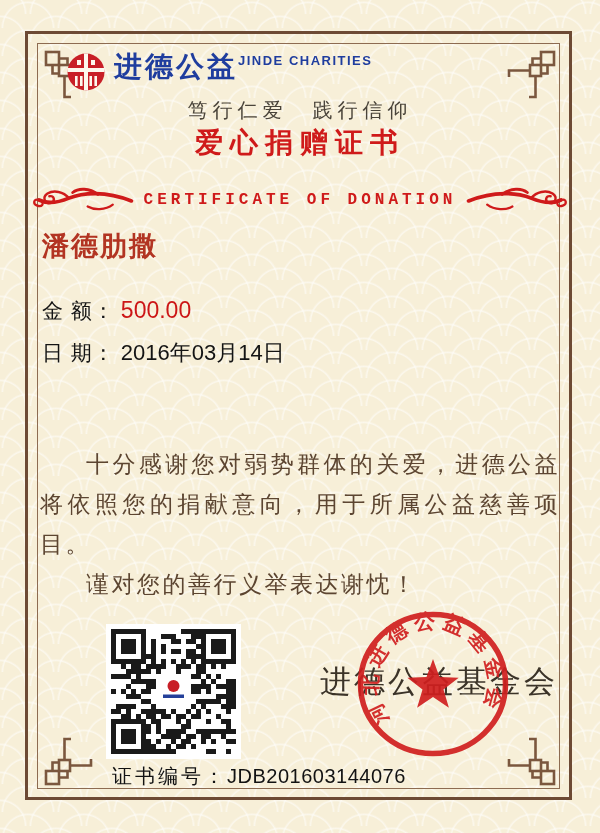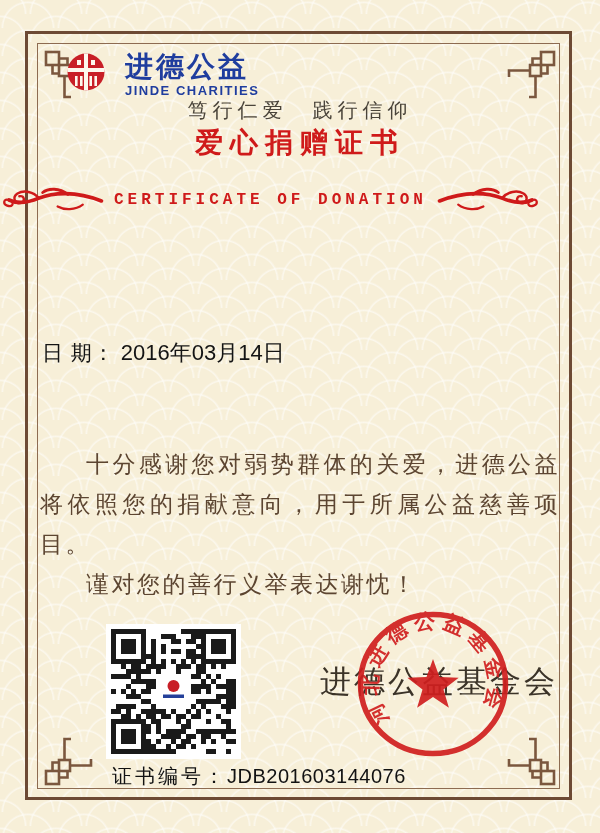--- a/index.html
+++ b/index.html
@@ -25,37 +25,37 @@
     border:1.6px solid #8d6b51;box-sizing:border-box;
   }
   .corner{position:absolute;width:50px;height:50px;}
   .corner.tl{left:44px;top:50px;}
   .corner.tr{right:44px;top:50px;transform:scaleX(-1);}
   .corner.bl{left:44px;bottom:47px;transform:scaleY(-1);}
   .corner.br{right:44px;bottom:47px;transform:scale(-1,-1);}
 
   .logo{position:absolute;left:66px;top:52px;display:flex;align-items:flex-start;}
   .logo-mark{width:40px;height:40px;margin-right:8px;}
-  .logo-text{display:flex;flex-direction:column;margin-left:11px;}
+  .logo-text{display:flex;flex-direction:row;}
   .logo-cn{font-size:28px;font-weight:bold;color:#1f3d9e;letter-spacing:3px;line-height:30px;}
   .logo-en{font-size:13px;font-weight:bold;color:#1f3d9e;letter-spacing:1.5px;line-height:15px;margin-top:1px;}
 
   .motto{
     position:absolute;left:0;top:97px;width:600px;text-align:center;
     font-size:20px;color:#4a443a;letter-spacing:5px;
     font-family:"DejaVu Serif","Liberation Serif",serif;
   }
   .title{
     position:absolute;left:0;top:124px;width:600px;text-align:center;
     font-size:28px;font-weight:bold;color:#cf1a1a;letter-spacing:7px;
     font-family:"DejaVu Serif","Liberation Serif",serif;
   }
   .cert-line{
     position:absolute;left:0;top:185px;width:600px;height:30px;
-    display:flex;justify-content:flex-start;align-items:center;gap:10px;
+    display:flex;justify-content:center;align-items:center;gap:10px;
   }
   .cert-en{
     font-size:16px;font-weight:bold;color:#cf1a1a;letter-spacing:4px;
     font-family:"Liberation Mono","DejaVu Sans Mono",monospace;
   }
   .flourish{width:104px;height:28px;}
   .flourish.right{transform:scaleX(-1);}
 
   .donor-name{
     position:absolute;left:42px;top:228px;
@@ -178,21 +178,26 @@
       <g fill="none" stroke="#cf1a1a" stroke-linecap="round">
         <path stroke-width="4" d="M108 16 C 80 5 56 7 41 13 C 29 18 17 19 9 15"></path>
         <path stroke-width="2.6" d="M41 13 C 35 6 25 4 18 8 C 12 12 15 20 22 18 C 27 16 25 10 20 11"></path>
         <path stroke-width="2.4" d="M9 15 C 3 13 2 19 7 21 C 12 23 15 19 11 16"></path>
         <path stroke-width="3" d="M72 9 C 63 2 51 2 45 7"></path>
         <path stroke-width="2.4" d="M88 20 C 80 26 68 26 61 22"></path>
       </g>
     </svg>
   </div>
 
-
+  <div class="donor-name">潘德肋撒</div>
+
+  <div class="field-row r0">
+    <span class="field-label">金 额：</span>
+    <span class="field-value highlight">500.00</span>
+  </div>
   <div class="field-row r1">
     <span class="field-label">日 期：</span>
     <span class="field-value">2016年03月14日</span>
   </div>
   <div class="field-row r2">
   </div>
 
   <div class="body-text">
     <p>十分感谢您对弱势群体的关爱，进德公益将依照您的捐献意向，用于所属公益慈善项目。</p>
     <p>谨对您的善行义举表达谢忱！</p>

